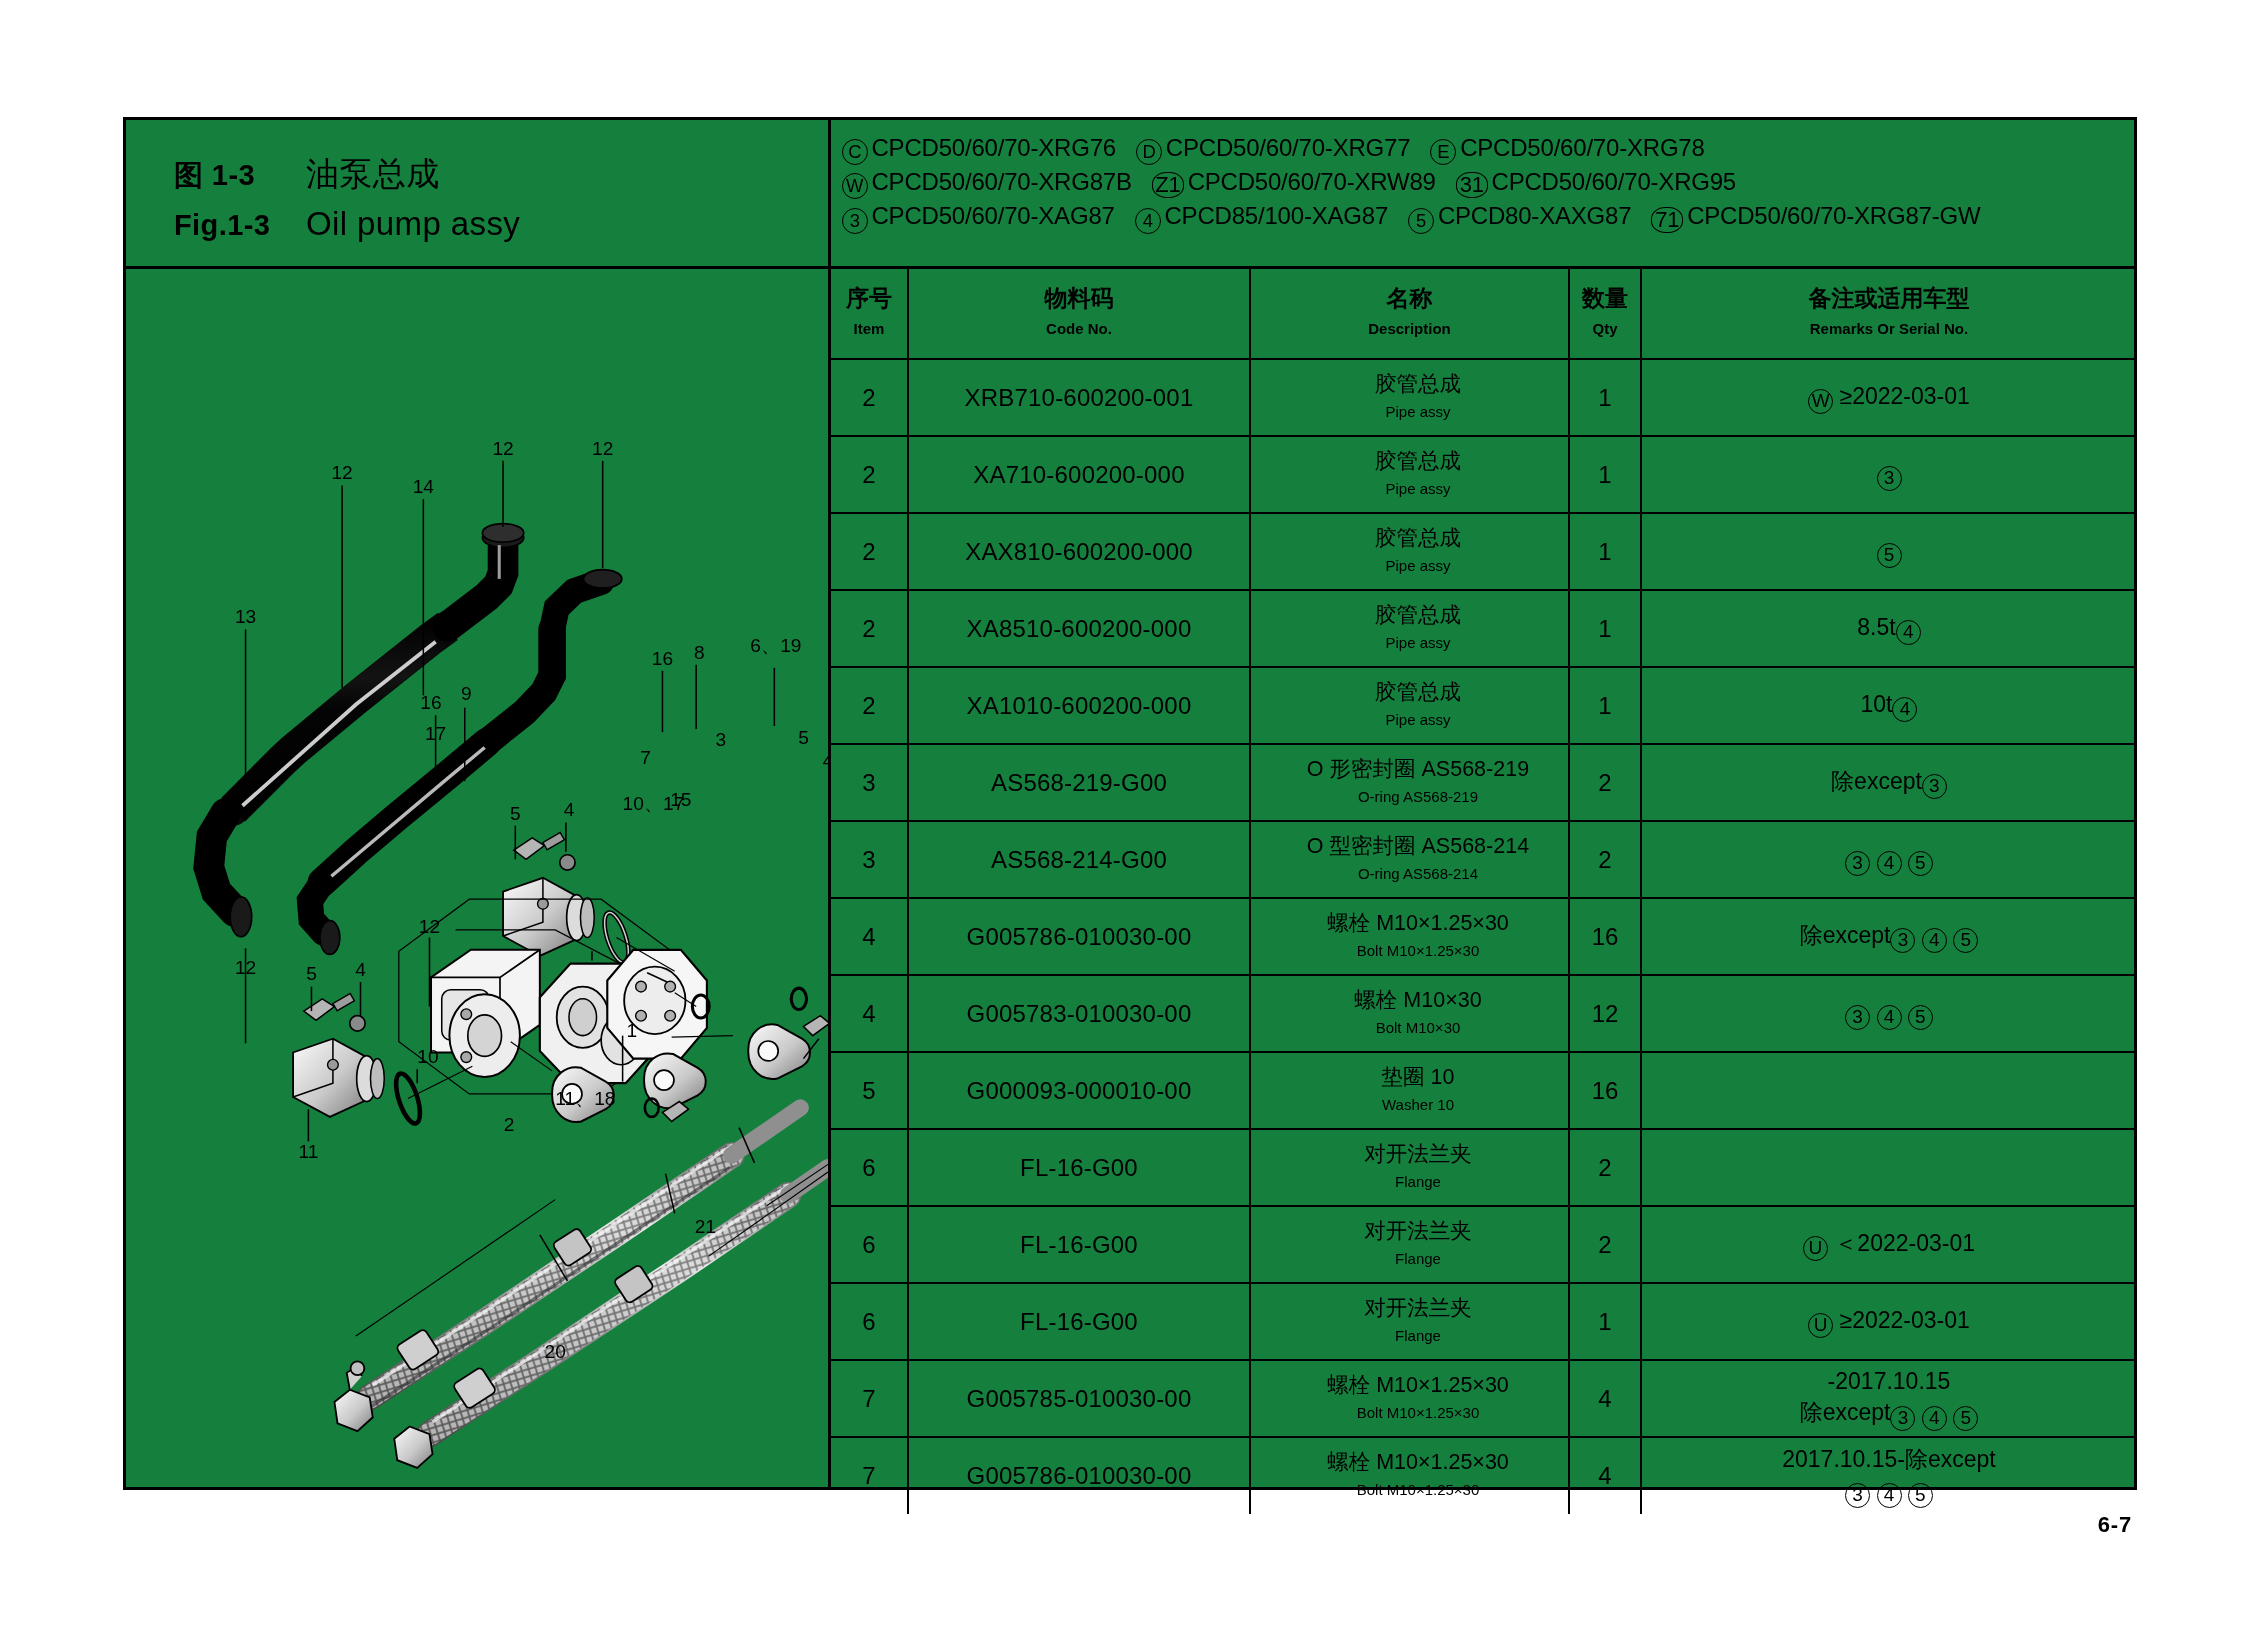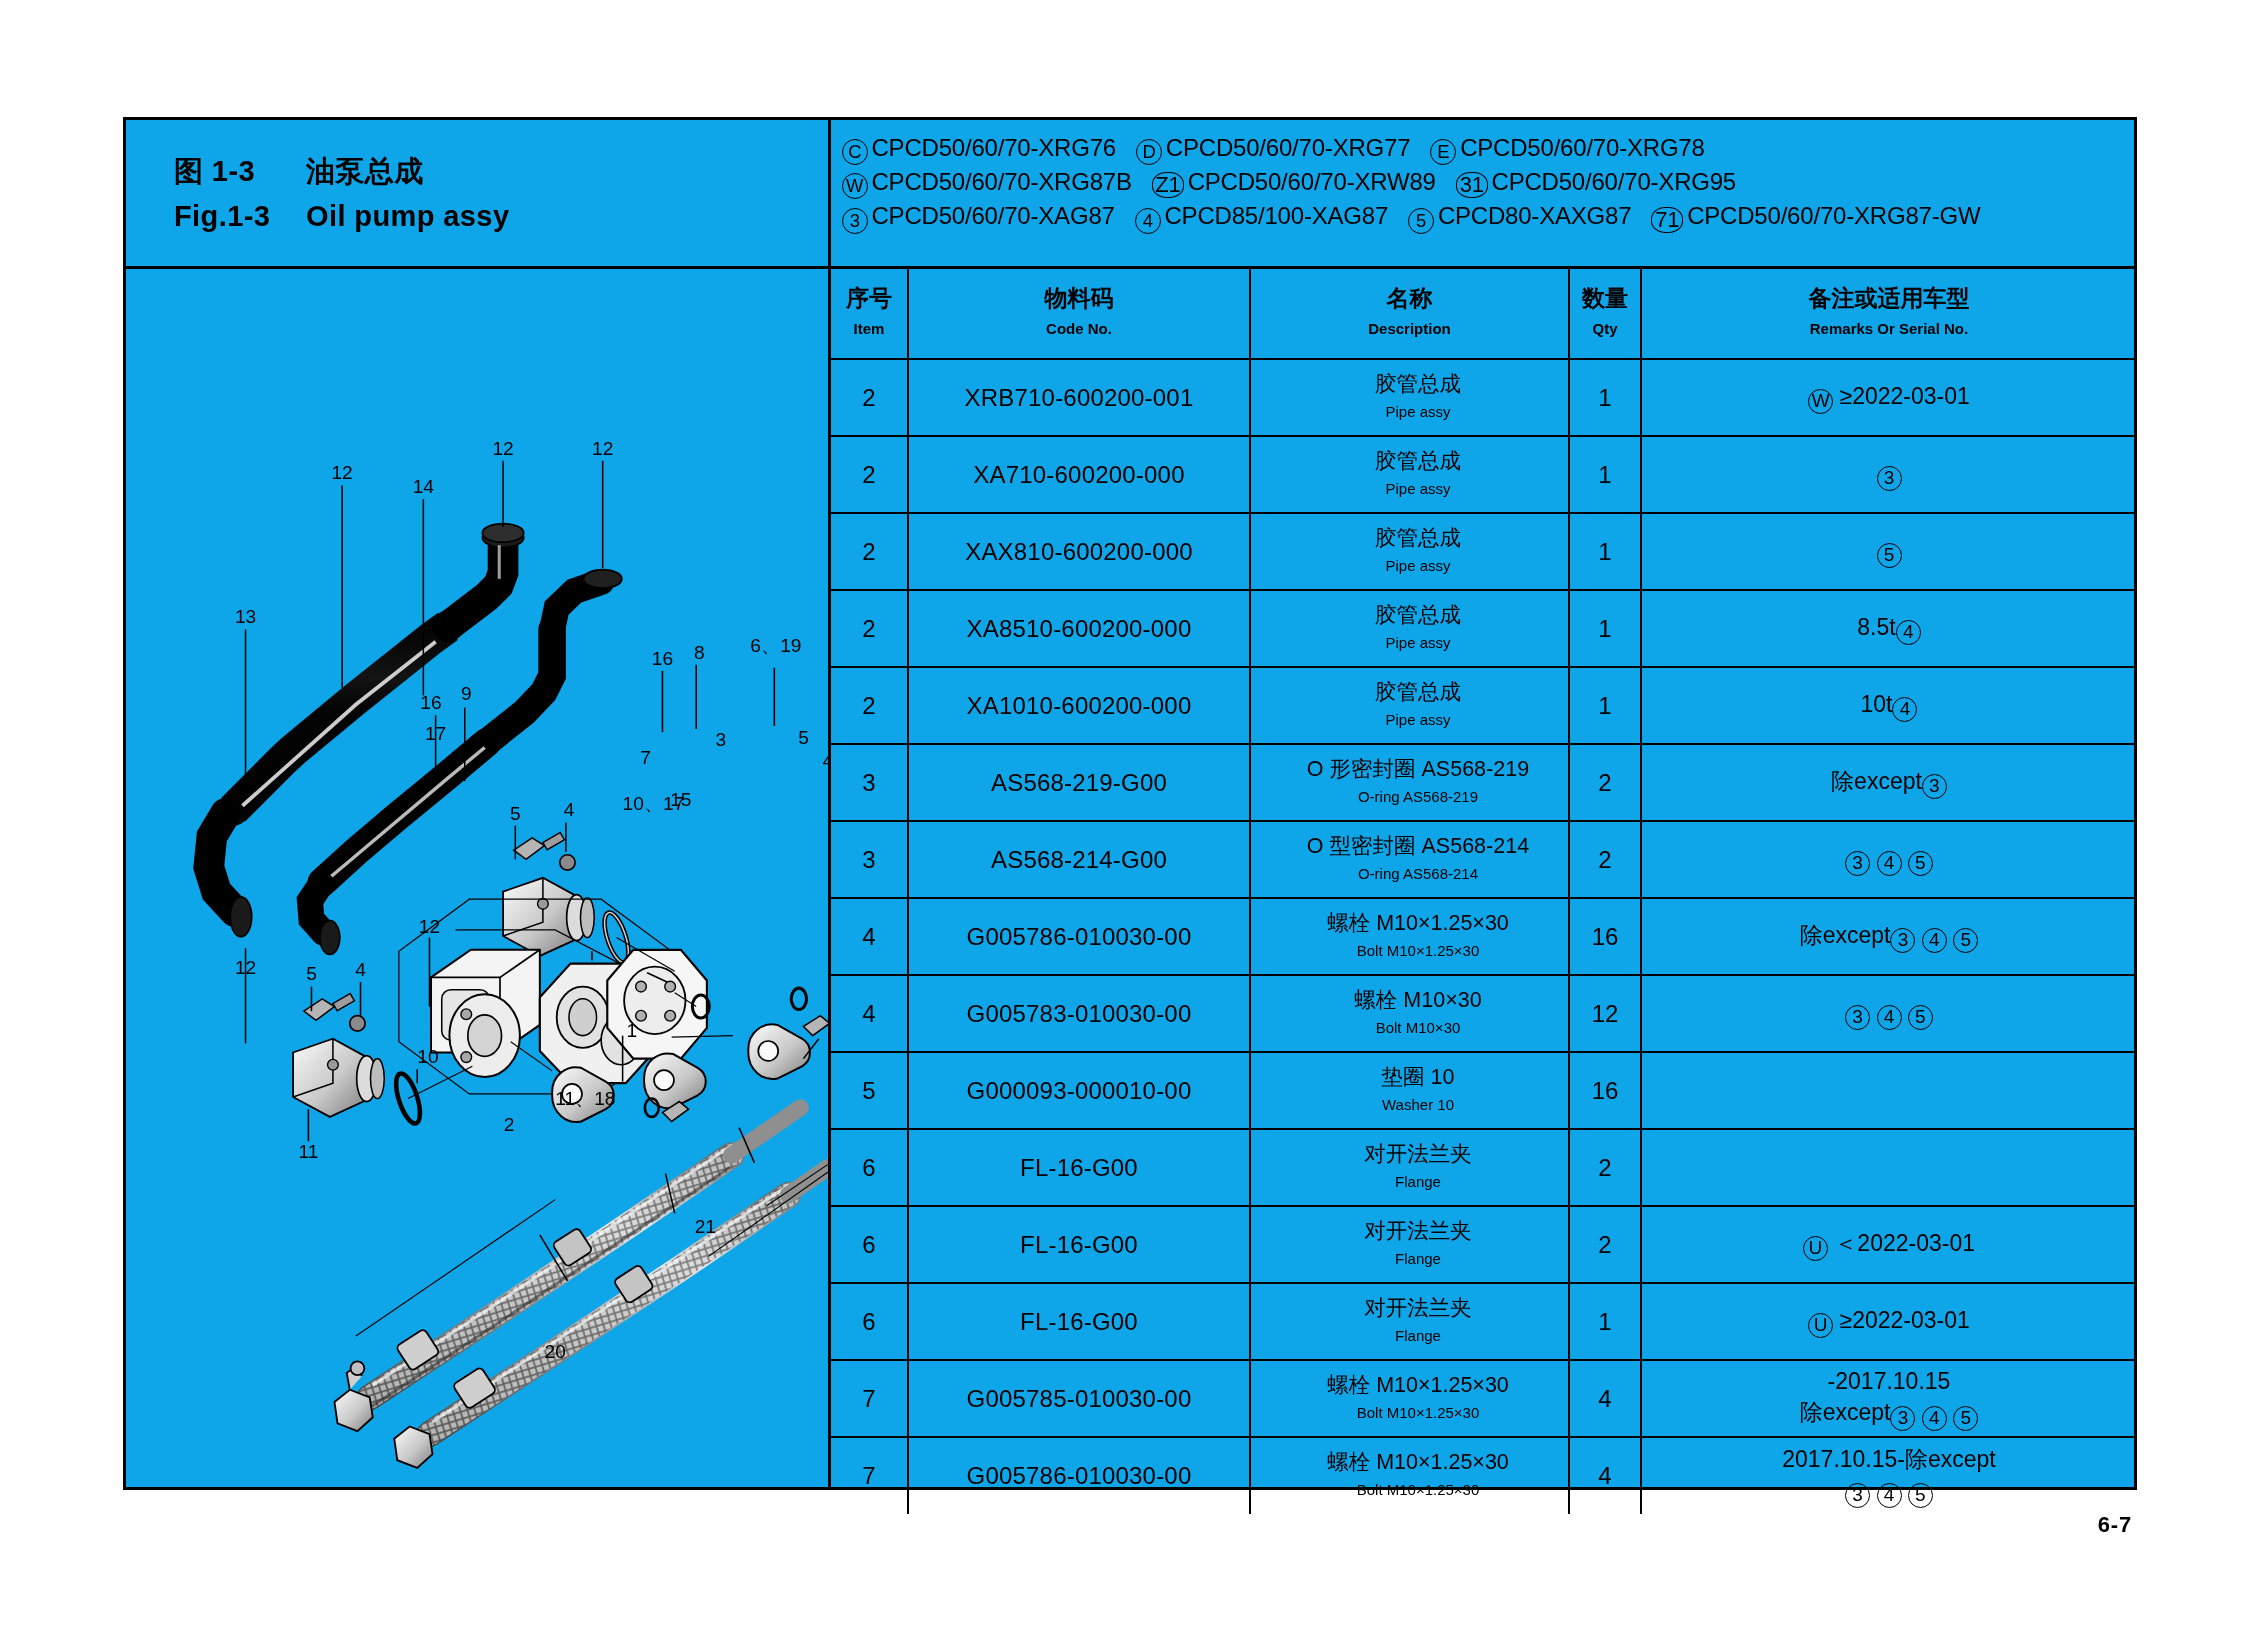--- a/index.html
+++ b/index.html
@@ -18,21 +18,21 @@
 
   
   #page-frame {
     position: absolute;
     left: 123px;
     top: 117px;
     width: 2014px;
     height: 1373px;
     border: 3.8px solid #000;
     box-sizing: border-box;
-    background: #0ea5e9;
+    background: #15803d;
   }
 
   
   #header-band {
     position: absolute;
     left: 0;
     top: 0;
     width: 100%;
     height: 149px;
     display: flex;
@@ -53,22 +53,22 @@
   }
   .title-row.cn { margin-bottom: 7.7px; }
   .title-fig {
     font-weight: bold;
     font-size: 29px;
     letter-spacing: 0.4px;
   }
   .title-fig.cnfig { width: 132px; }
   .title-fig.enfig { width: 132px; }
   .title-name {
-    font-weight: bold;
-    font-size: 29px;
+    font-weight: normal;
+    font-size: 33px;
     letter-spacing: 0.4px;
   }
 
   #model-block {
     flex: 1;
     padding: 10.7px 0 0 10.7px;
     box-sizing: border-box;
   }
   .model-line {
     font-size: 24px;

